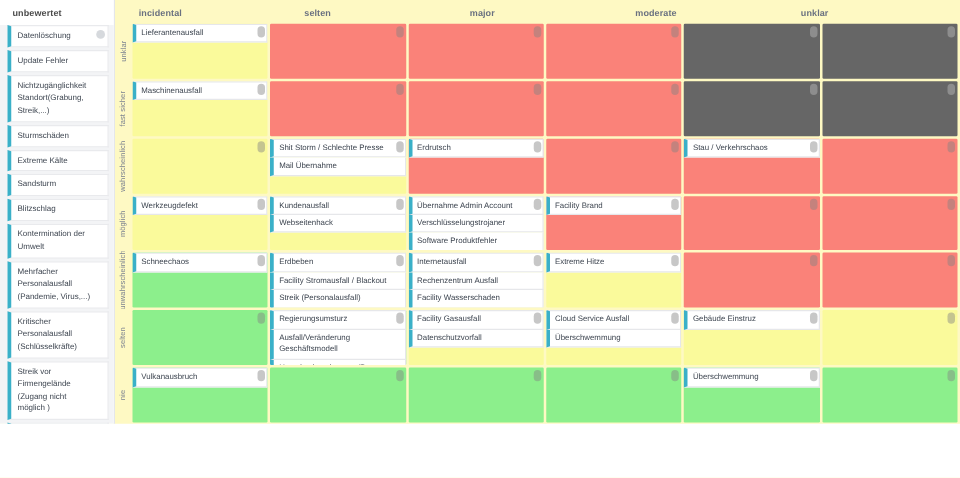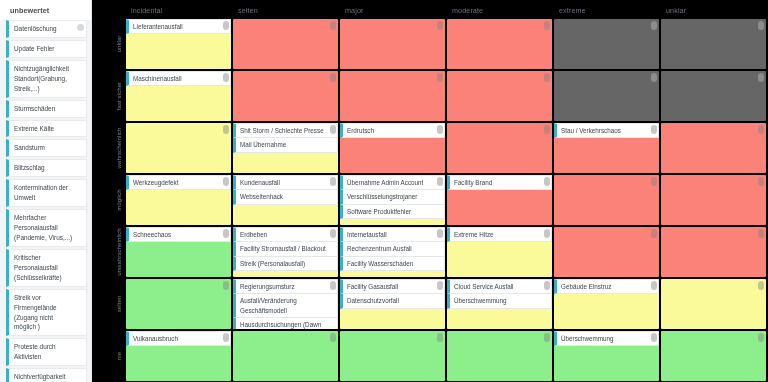--- a/index.html
+++ b/index.html
@@ -4,24 +4,23 @@
 <style>
   html, body {
     margin: 0; padding: 0;
     width: 768px; height: 382px;
     overflow: hidden;
     background: #ffffff;
     font-family: "Liberation Sans", sans-serif;
   }
   #board {
     position: relative;
-    width: 768px; height: 382px;
-    display: flex;
-    background: #000000;
-    gap: 20px;
+    width: 768px; height: 339px;
+    display: flex;
+    background: #fef9c3;
   }
 
   
   .sidebar {
     width: 92px;
     flex: 0 0 92px;
     background: #ffffff;
     border-right: 1px solid #e4e6ea;
     display: flex;
     flex-direction: column;
@@ -76,20 +75,21 @@
     flex-direction: column;
     box-sizing: border-box;
     overflow: hidden;
   }
   .col-head-row {
     display: flex;
     height: 18px;
     flex: 0 0 18px;
     padding-left: 14px;
     box-sizing: border-box;
+    font-weight: bold;
   }
   .col-head {
     flex: 1 1 0;
     font-size: 7.2px;
     color: #6a7180;
     padding: 6px 0 0 5px;
     box-sizing: border-box;
     letter-spacing: .1px;
   }
   .grid-body {
@@ -211,21 +211,20 @@
         </div>
       </div>
   </div>
 
   <div class="matrix">
     <div class="col-head-row" id="col-heads">
         <div class="col-head">incidental</div>
         <div class="col-head">selten</div>
         <div class="col-head">major</div>
         <div class="col-head">moderate</div>
-        <div class="col-head">extreme</div>
         <div class="col-head">unklar</div>
       </div>
     <div class="grid-body" id="grid-body">
         <div class="mrow">
           <div class="row-label">
             <span>unklar</span>
           </div>
           <div class="cell yellow">
             <span class="grip"></span>
             <div class="cards">

